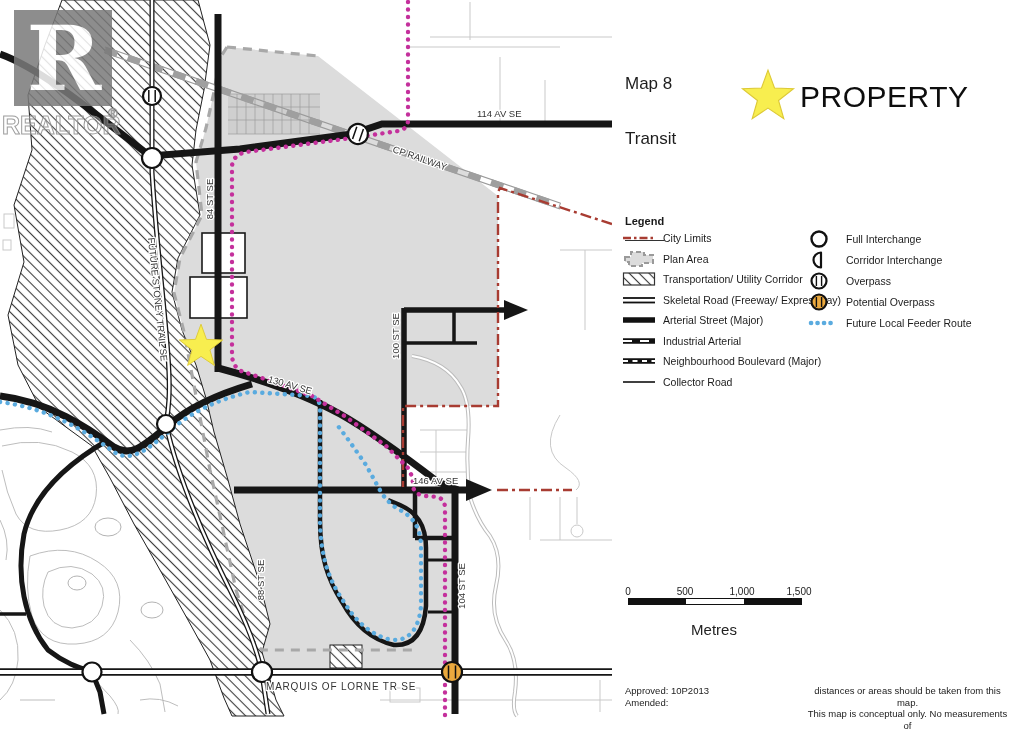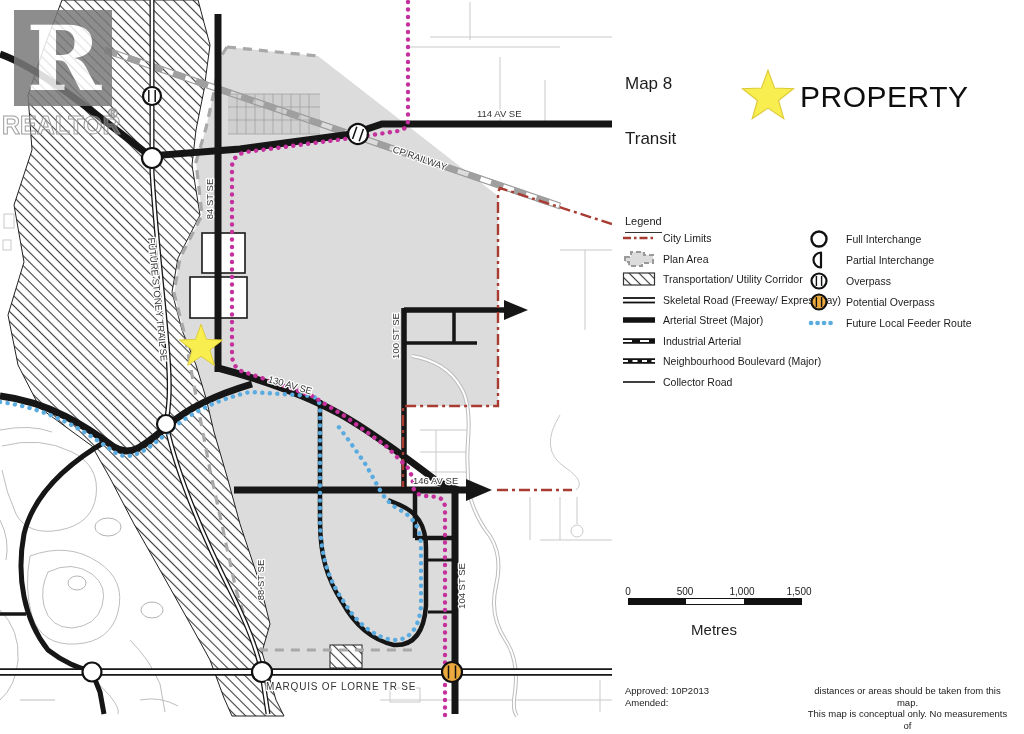--- a/index.html
+++ b/index.html
@@ -2,21 +2,21 @@
 <html><head>
 <meta charset="utf-8">
 <style>
   html,body{margin:0;padding:0;background:#ffffff;}
   .page{position:relative;width:1024px;height:734px;background:#ffffff;overflow:hidden;
         font-family:"Liberation Sans",sans-serif;color:#1a1a1a;}
   .abs{position:absolute;}
   .map-title{font-size:17px;color:#1d1d1d;}
   .property-row{display:flex;align-items:center;}
   .property-word{font-size:30px;font-weight:500;letter-spacing:.5px;color:#0d0d0d;margin-left:4px;}
-  .legend-title{font-size:11px;font-weight:normal;border-bottom:1px solid #333;display:inline-block;padding-bottom:5px;}
+  .legend-title{font-size:11px;font-weight:bold;border-bottom:1px solid #333;display:inline-block;padding-bottom:13px;}
   .lrow{display:flex;align-items:center;height:20.5px;}
   .rrow{display:flex;align-items:center;height:21px;}
   .lrow .sym{width:34px;flex:0 0 34px;margin-right:7px;}
   .rrow .sym{width:30px;flex:0 0 30px;margin-right:8px;display:flex;justify-content:flex-start;}
   .llabel{font-size:10.5px;color:#1c1c1c;white-space:nowrap;}
   .scalebar{width:180px;}
   .ticks{position:relative;height:12px;font-size:10px;color:#222;}
   .ticks span{position:absolute;transform:translateX(-50%);}
   .bar{position:relative;margin-left:3px;width:172px;height:5px;border:1px solid #111;display:flex;}
   .bar .seg{height:100%;}
@@ -270,21 +270,21 @@
       </svg>
         </span>
       <span class="llabel">Full Interchange</span>
     </div>
     <div class="rrow">
       <span class="sym">
           <svg width="22" height="20">
         <path d="M 13,2.5 A 7.5,7.5 0 1 0 13,17.5 Z" fill="#ffffff" stroke="#111111" stroke-width="2.2" stroke-linejoin="round"></path>
       </svg>
         </span>
-      <span class="llabel">Partial Interchange</span>
+      <span class="llabel">Corridor Interchange</span>
     </div>
     <div class="rrow">
       <span class="sym">
           <svg width="22" height="20">
         <circle cx="11" cy="10" r="7.5" fill="#ffffff" stroke="#111111" stroke-width="2.2"></circle>
         <path d="M 8.4,5 V 15 M 13.6,5 V 15" stroke="#111111" stroke-width="1.4" fill="none"></path>
       </svg>
         </span>
       <span class="llabel">Overpass</span>
     </div>

